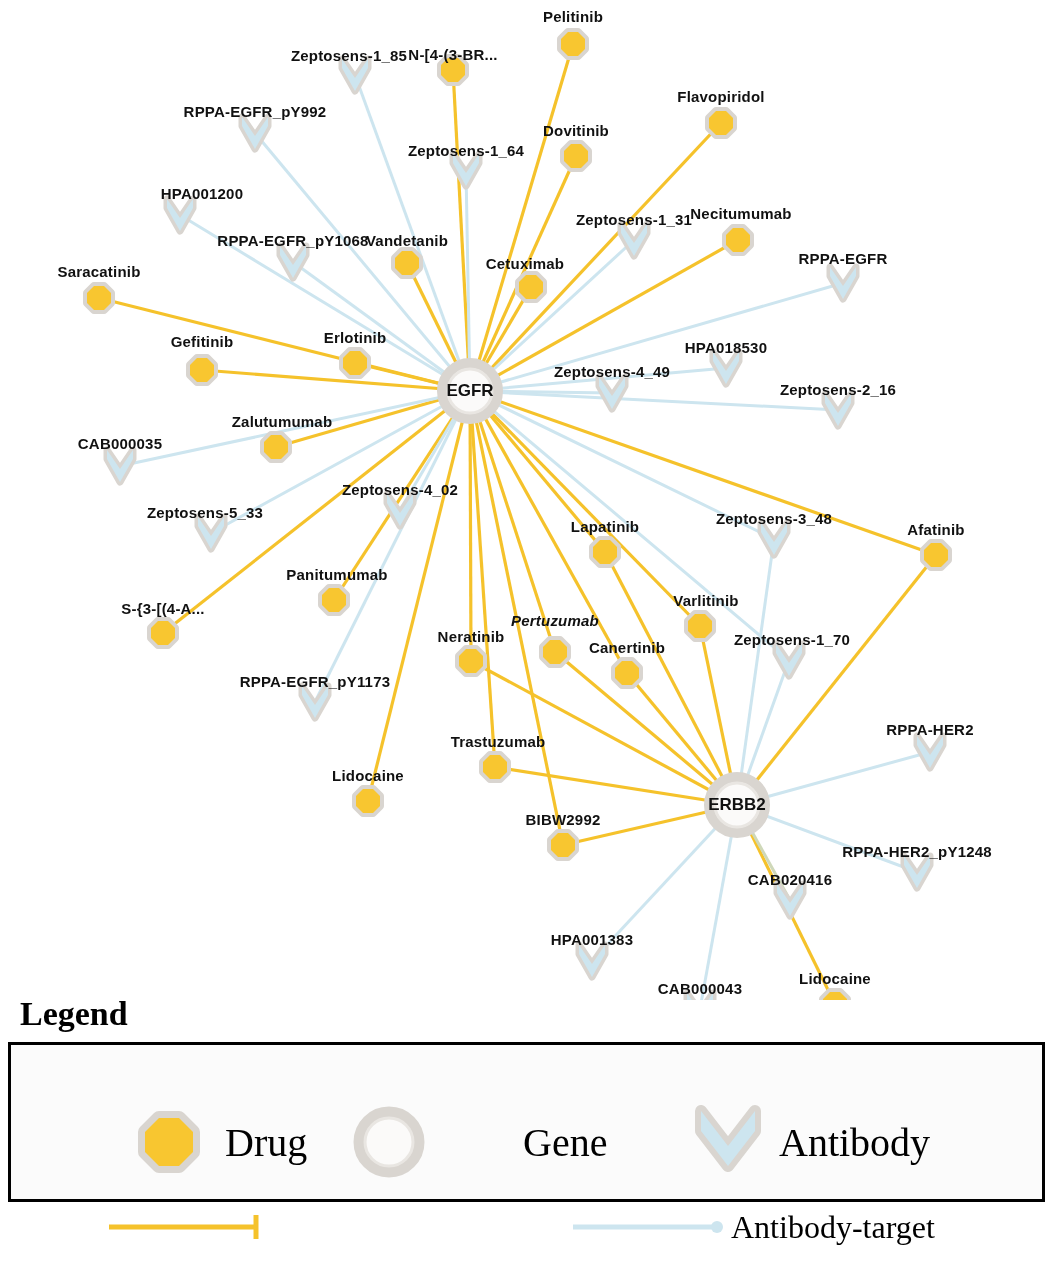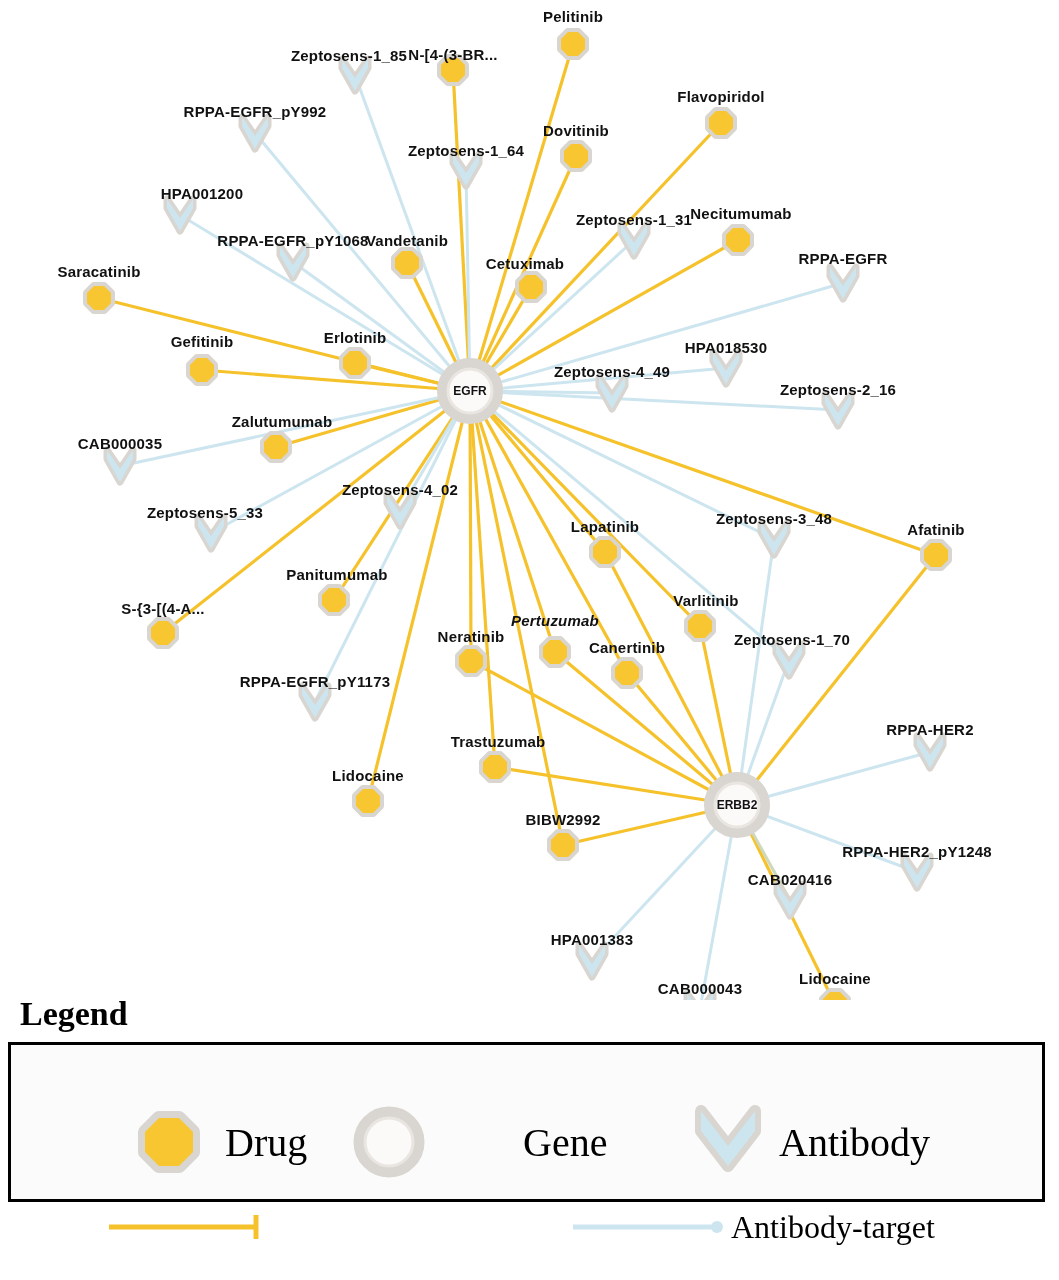--- a/index.html
+++ b/index.html
@@ -27,21 +27,21 @@
     font-size: 15px;
     font-weight: bold;
     color: #111111;
     white-space: nowrap;
     transform: translate(-50%, -50%);
     letter-spacing: 0.2px;
   }
   .gene-label {
     position: absolute;
     font-family: "Liberation Sans", sans-serif;
-    font-size: 12px;
+    font-size: 17px;
     font-weight: bold;
     color: #111111;
     white-space: nowrap;
     transform: translate(-50%, -50%);
   }
   .legend-box {
     position: absolute;
     left: 8px;
     top: 1042px;
     width: 1037px;

